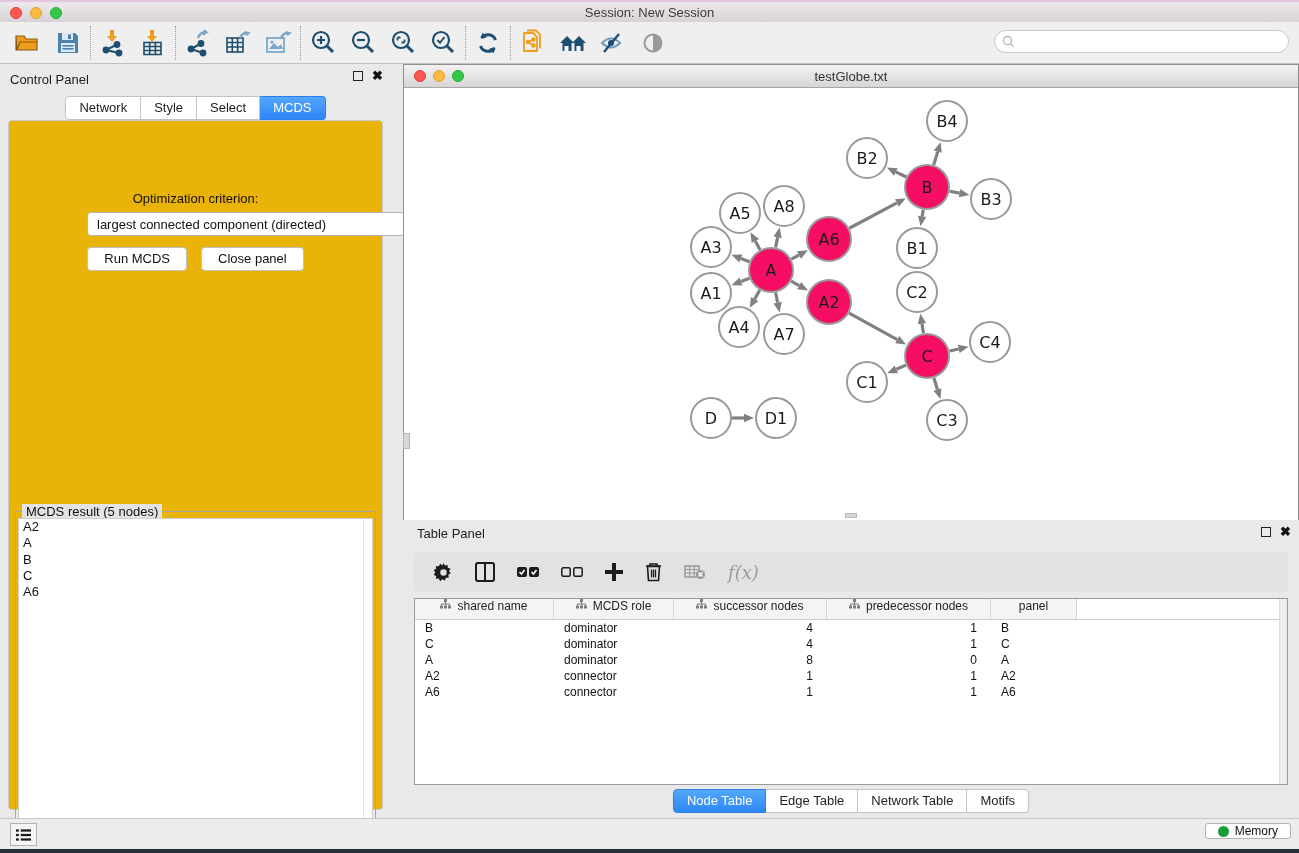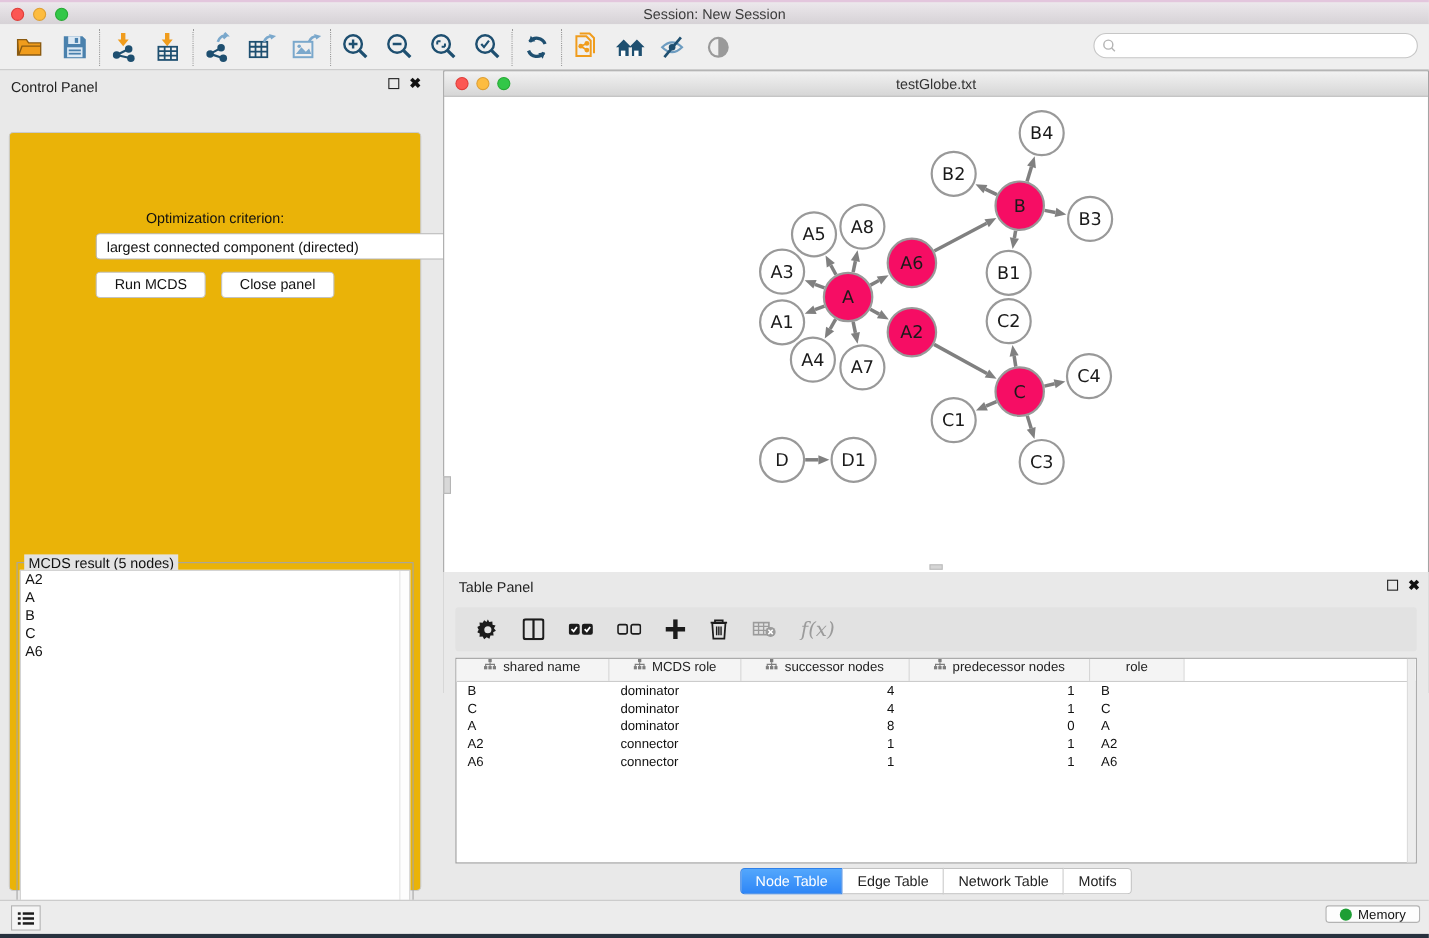--- a/index.html
+++ b/index.html
@@ -268,20 +268,28 @@
     <input placeholder="" style="">
   </div>
 </div>
 
 <div class="control-panel">
   <span class="cp-header">Control Panel</span>
   <span class="panel-icons">
     <span class="float-icon"></span>
     <span class="close-icon">✖</span>
   </span>
+  <div class="cp-tabs">
+    <div class="tab-seg" id="cp-tab-seg">
+        <span class="seg-tab">Network</span>
+        <span class="seg-tab">Style</span>
+        <span class="seg-tab">Select</span>
+        <span class="seg-tab active">MCDS</span>
+      </div>
+  </div>
   <div class="cp-body">
     <div class="opt-label">Optimization criterion:</div>
     <div class="opt-select">
       <span class="sel-text">largest connected component (directed)</span>
       <span class="sel-spinner">
           <span>▲</span>
           <span>▼</span>
         </span>
     </div>
     <div class="cp-buttons">
@@ -500,21 +508,21 @@
               <rect x="4" y="0" width="3" height="3"></rect>
               <rect x="0" y="6.5" width="3" height="3"></rect>
               <rect x="4" y="6.5" width="3" height="3"></rect>
               <rect x="8" y="6.5" width="3" height="3"></rect>
               <path d="M5.5 3 v2 M1.5 6.5 v-1.5 h8 v1.5 M5.5 5 v1.5" stroke="#7d7d7d" stroke-width="1" fill="none"></path>
             </g>
           </svg>
           <span>predecessor nodes</span>
         </div>
         <div class="th-cell">
-          <span>role</span>
+          <span>panel</span>
         </div>
         <div class="th-cell th-filler"></div>
       </div>
     <div id="tp-rows">
         <div class="tp-row">
           <div class="td">B</div>
           <div class="td">dominator</div>
           <div class="td num">4</div>
           <div class="td num">1</div>
           <div class="td">B</div>

